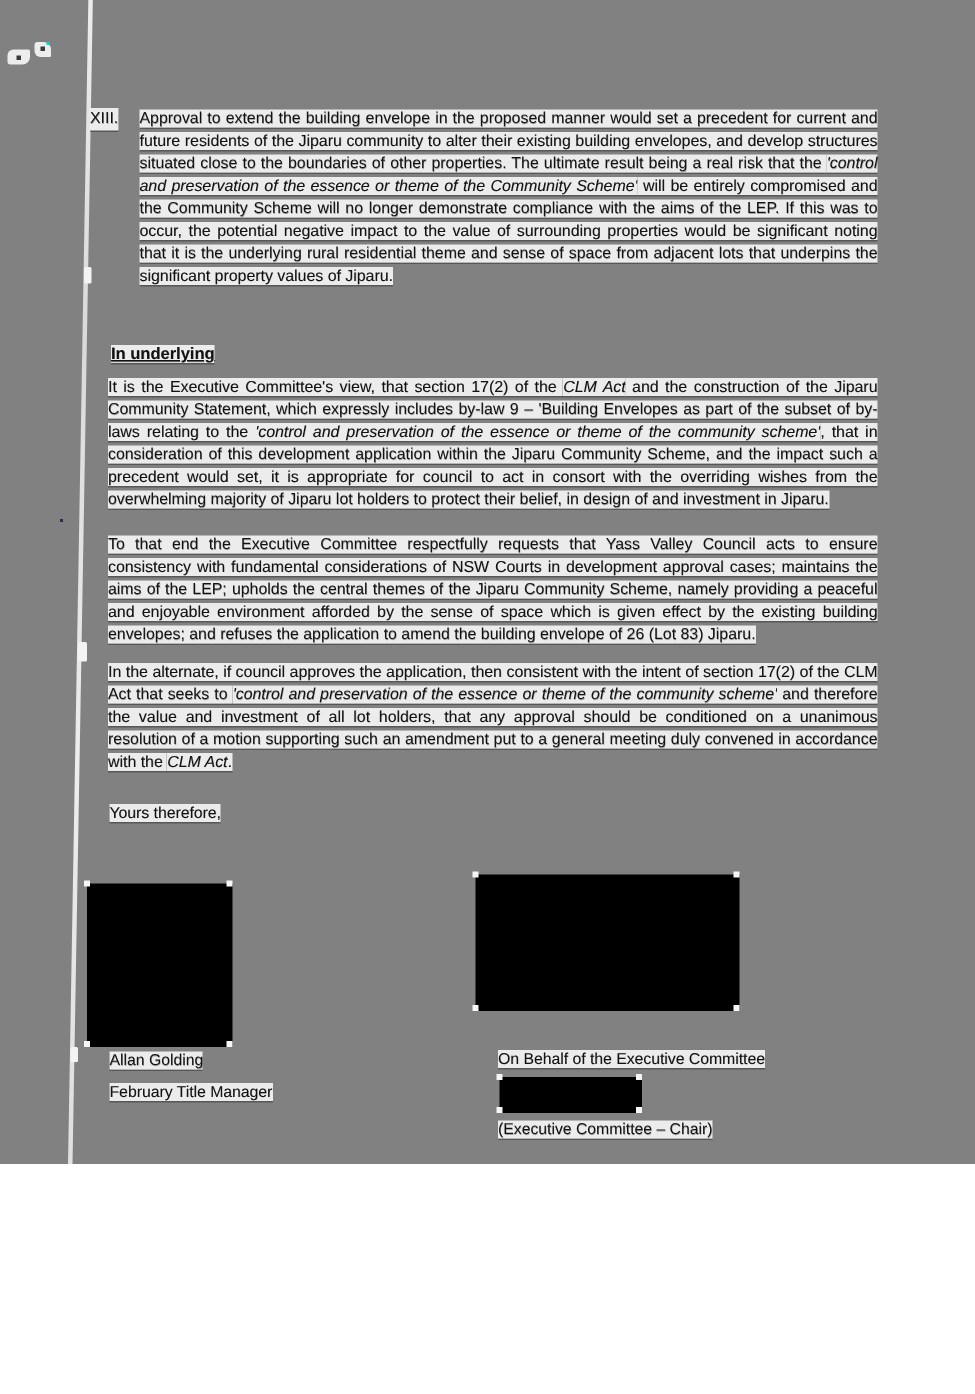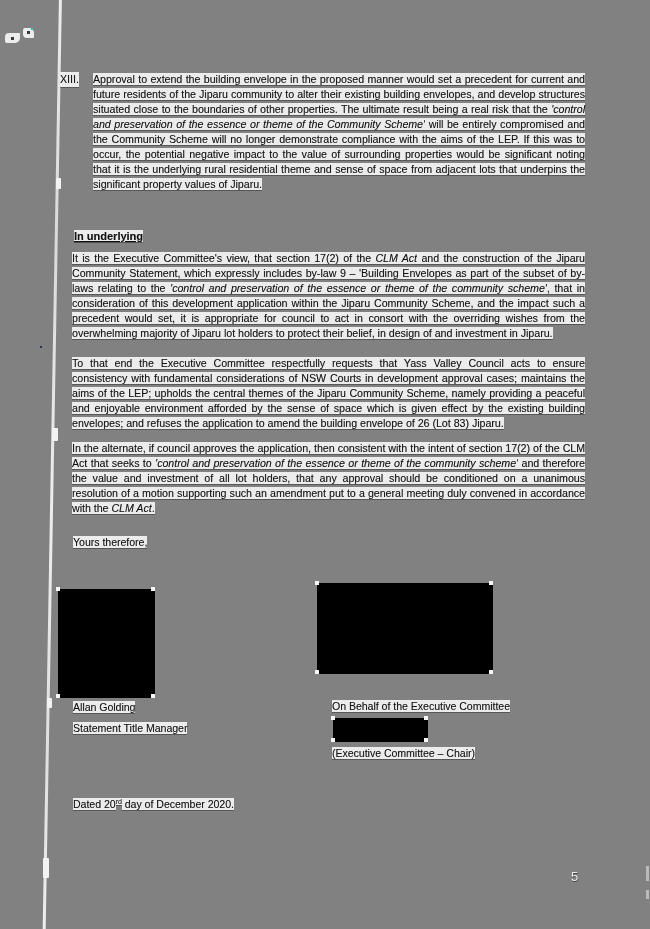--- a/index.html
+++ b/index.html
@@ -1,18 +1,18 @@
 <!DOCTYPE html>
 <html><head>
 <meta charset="utf-8">
 <style>
   html,body{margin:0;padding:0;}
   .page{
     position:relative;
-    width:650px;height:929px;
+    width:650px;height:776px;
     background:#818181;
     overflow:hidden;
     font-family:"Liberation Sans", sans-serif;
     color:#121212;
     text-decoration:underline;
   }
   .abs{position:absolute;}
   
   .body-text{
     font-size:10.6px;
@@ -107,21 +107,21 @@
 
   <div class="abs line-text" style="left:73px;top:535px;">
     <span class="strip">Yours therefore,</span>
   </div>
 
   <div class="redact" style="left:58px;top:589px;width:97px;height:109px;--w:95px;--h:107px;"></div>
   <div class="abs line-text" style="left:73px;top:700px;">
     <span class="strip">Allan Golding</span>
   </div>
   <div class="abs line-text" style="left:73px;top:721px;">
-    <span class="strip">Statement Title Manager</span>
+    <span class="strip">February Title Manager</span>
   </div>
 
   <div class="redact" style="left:317px;top:583px;width:176px;height:91px;--w:174px;--h:89px;"></div>
   <div class="abs line-text" style="left:332px;top:699px;text-align:right;">
     <span class="strip">On Behalf of the Executive Committee</span>
   </div>
   <div class="redact" style="left:333px;top:718px;width:95px;height:24px;--w:93px;--h:22px;"></div>
   <div class="abs line-text" style="left:332px;top:746px;">
     <span class="strip">(Executive Committee – Chair)</span>
   </div>

